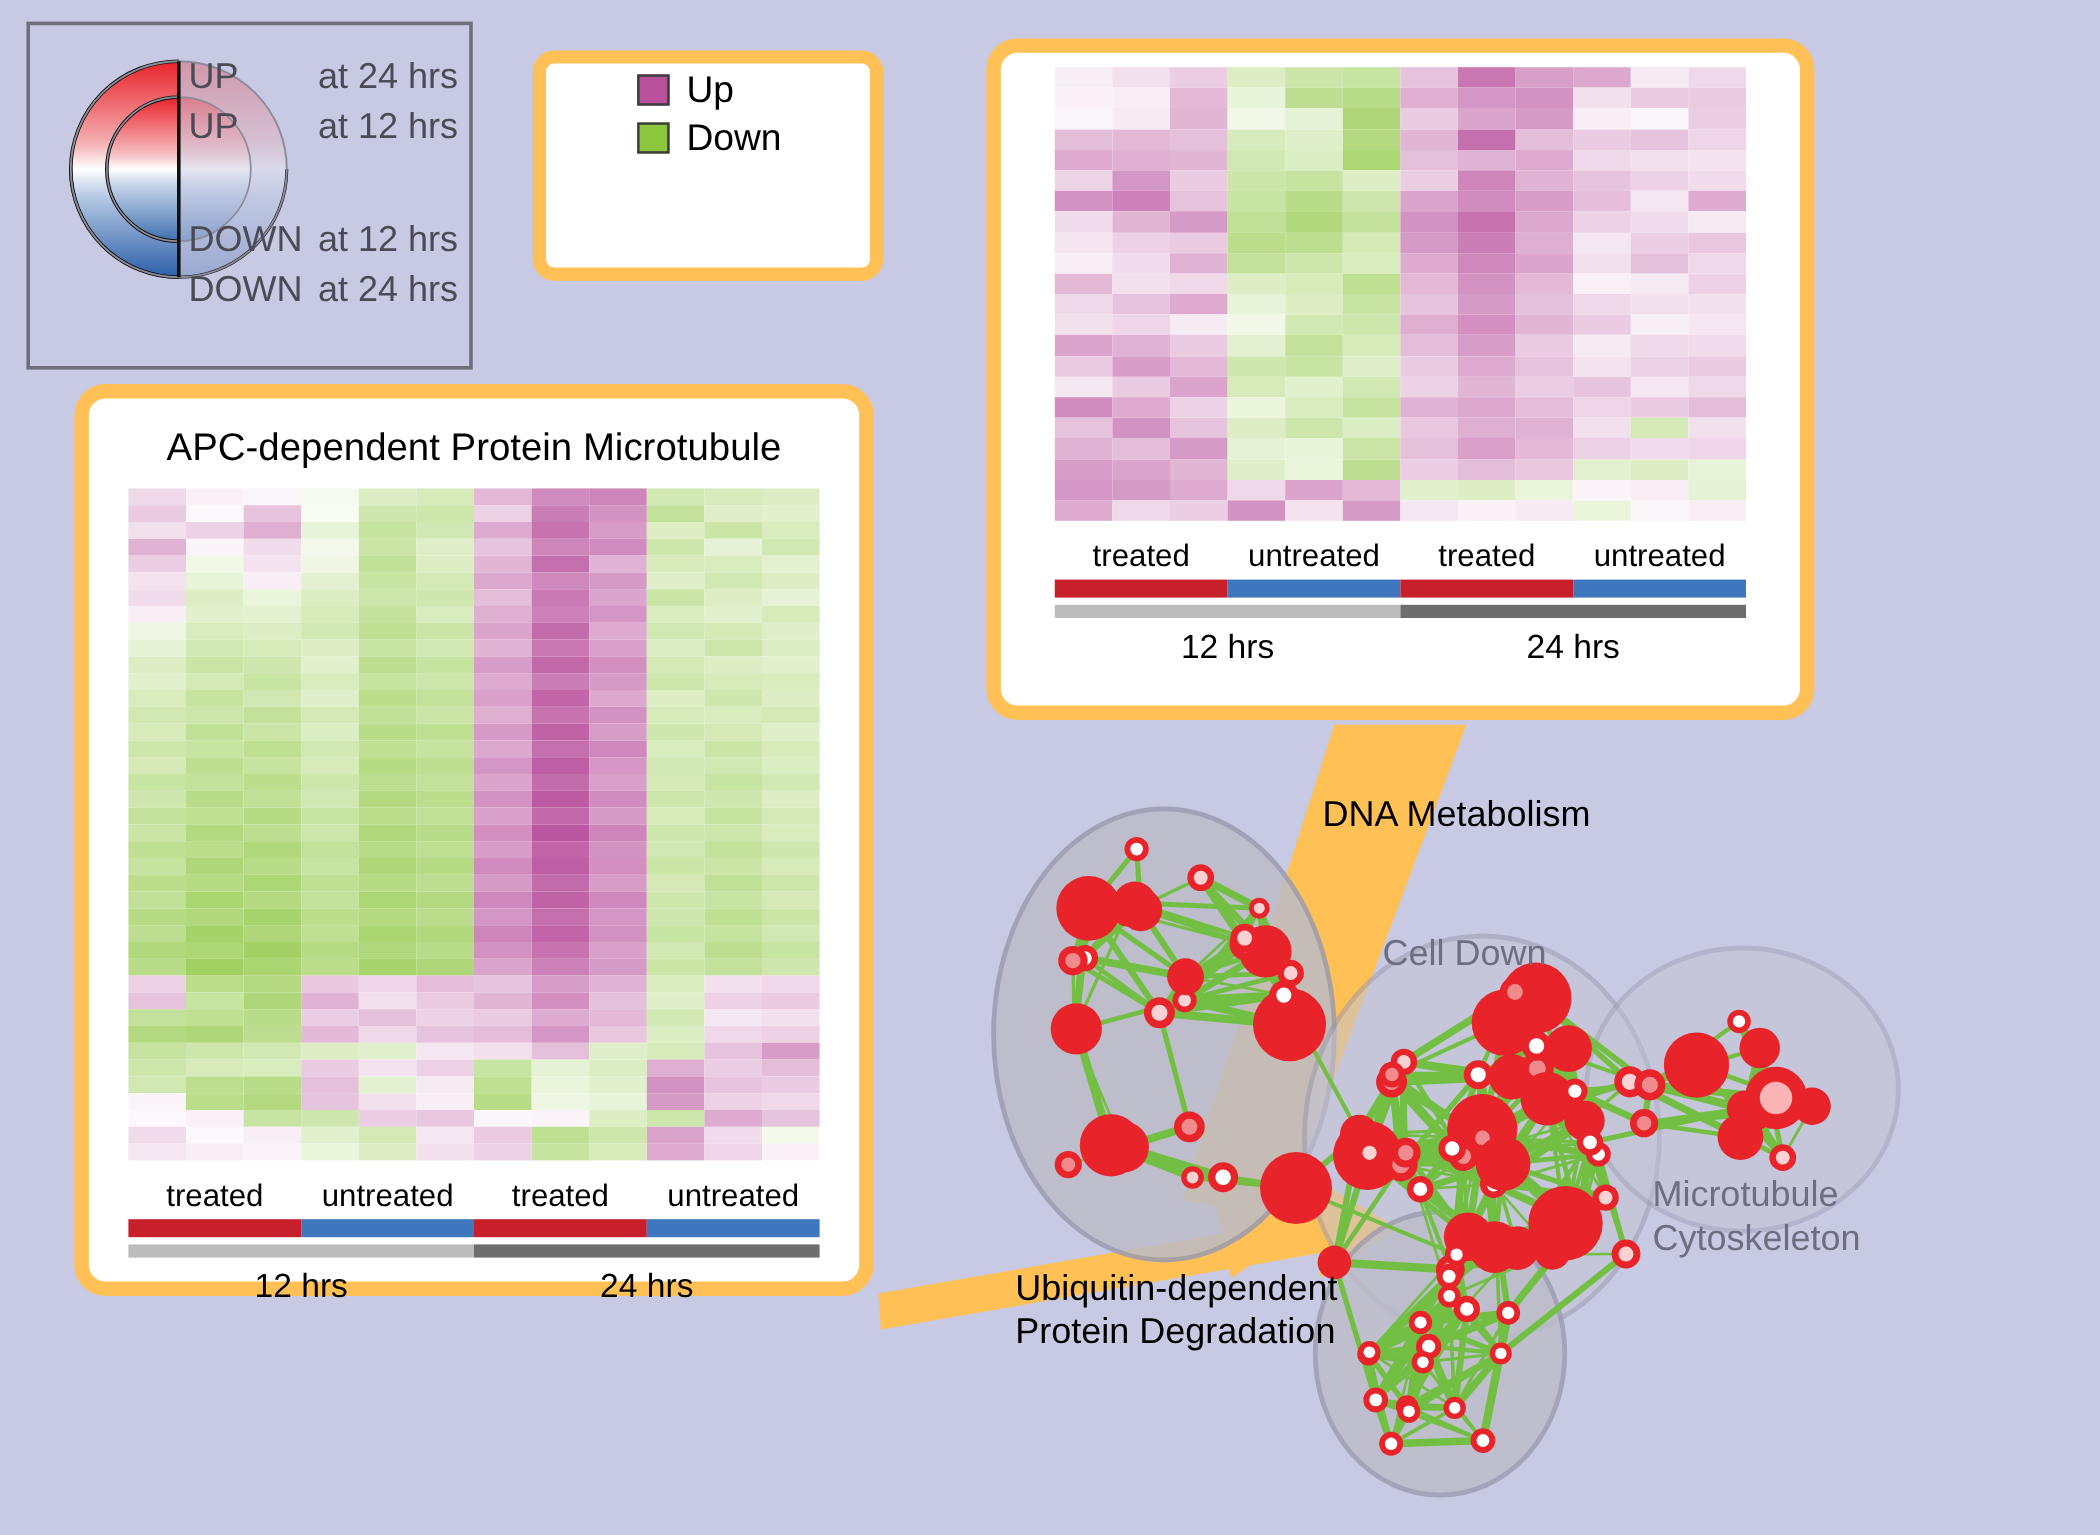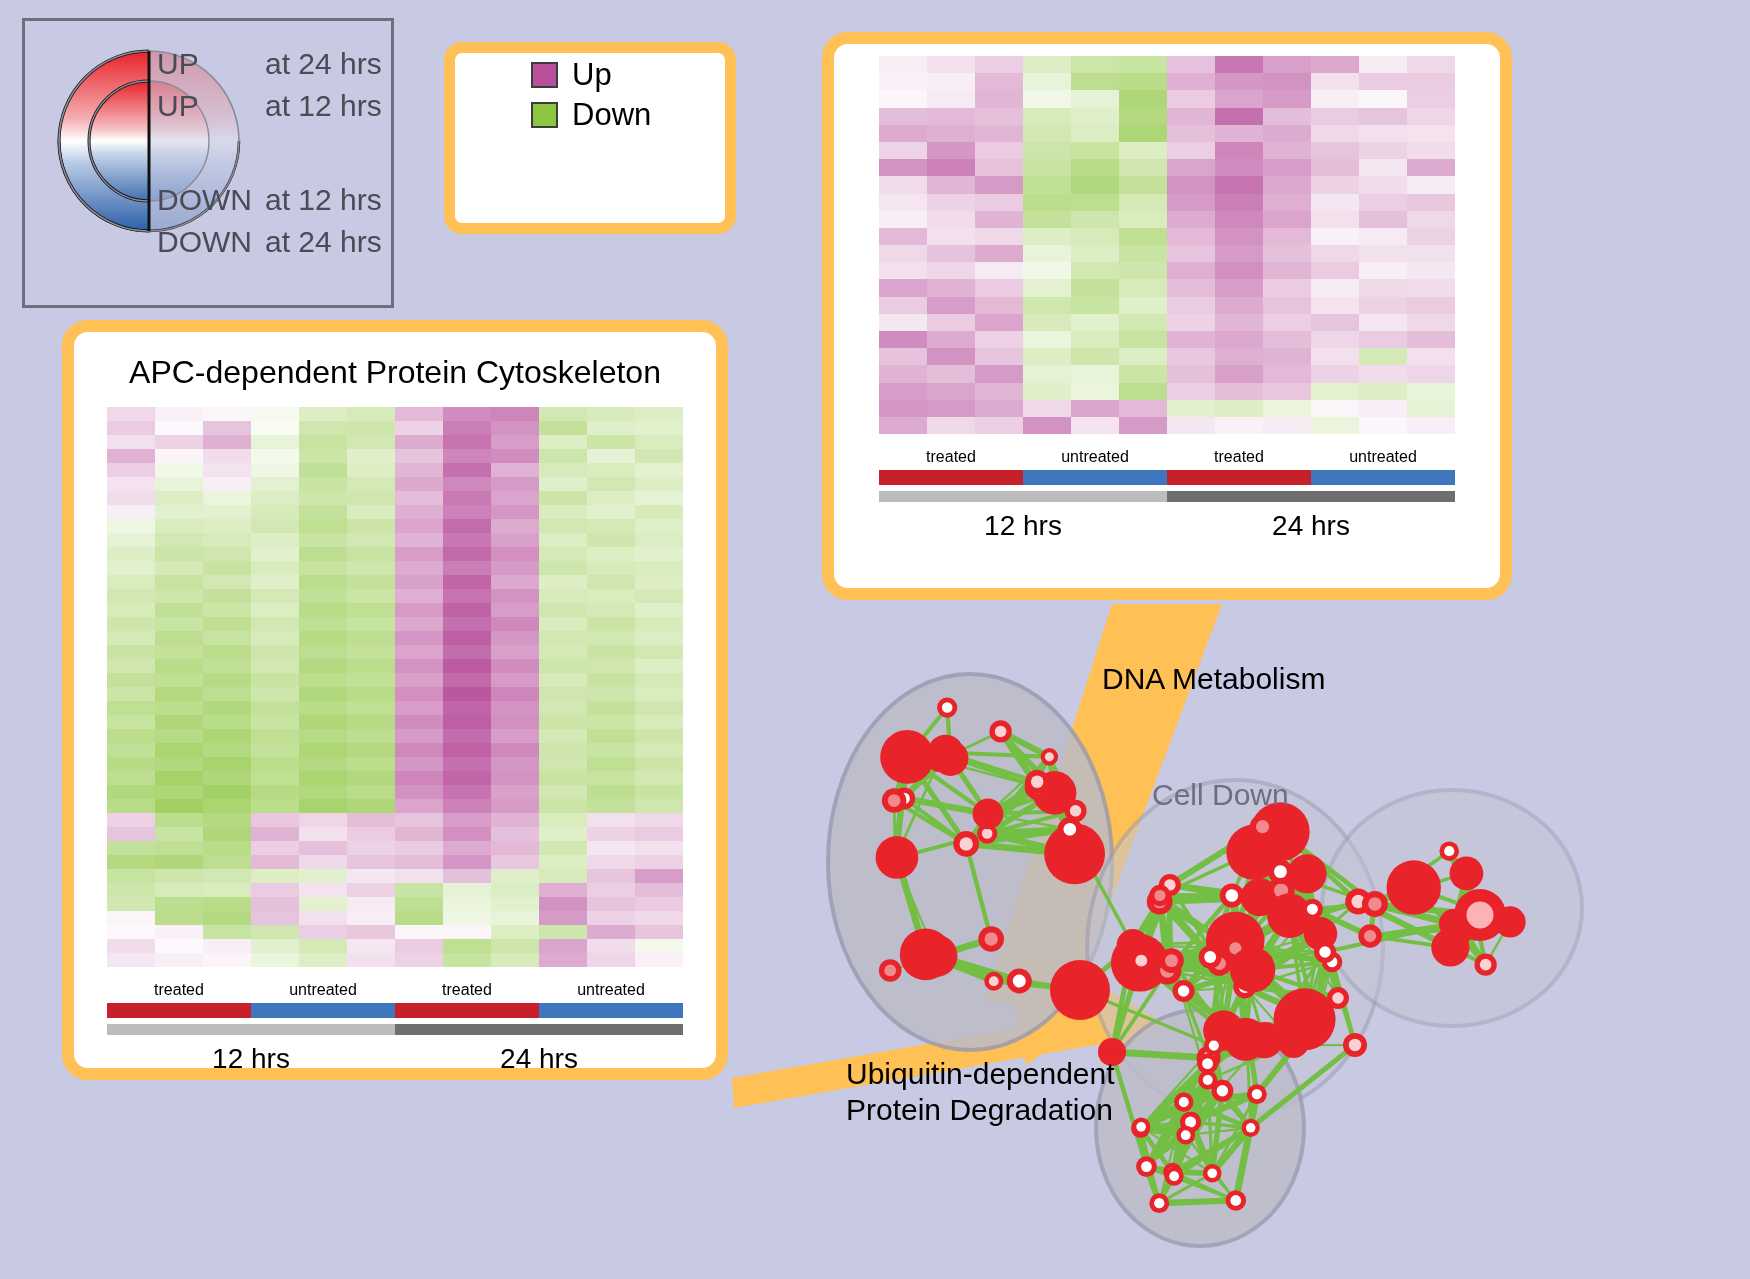--- a/index.html
+++ b/index.html
@@ -55,21 +55,21 @@
 
   .hm-wrap { margin: 0 auto; }
   #panel-replication .hm-wrap { width: 576px; margin-top: 12px; }
   #panel-apc .hm-wrap { width: 576px; margin-top: 16px; }
 
   .heatmap { display: grid; width: 100%; }
   .heatmap > i { display: block; }
 
   
   .grp-labels { display: grid; grid-template-columns: repeat(4, 1fr); margin-top: 14px; }
-  .grp-labels > span { text-align: center; font-size: 16px; color: #000; }
+  .grp-labels > span { text-align: center; font-size: 26px; color: #000; }
 
   .bar-tr { display: grid; grid-template-columns: repeat(4, 1fr); height: 15px; margin-top: 4px; }
   .bar-tr > i { display: block; }
 
   .bar-time { display: grid; grid-template-columns: repeat(2, 1fr); height: 11px; margin-top: 6px; }
   .bar-time > i { display: block; }
 
   .time-labels { display: grid; grid-template-columns: repeat(2, 1fr); margin-top: 8px; }
   .time-labels > span { text-align: center; font-size: 28px; color: #000; }
 
@@ -453,21 +453,21 @@
         <i style="background:#6e6e6e"></i>
       </div>
       <div class="time-labels">
         <span>12 hrs</span>
         <span>24 hrs</span>
       </div>
     </div>
   </div>
 
   <div class="panel" id="panel-apc">
-    <div class="panel-title">APC-dependent Protein Cytoskeleton</div>
+    <div class="panel-title">APC-dependent Protein Microtubule</div>
     <div class="hm-wrap">
       <div class="heatmap" id="hm-apc" style="grid-template-columns: repeat(12, 1fr); grid-auto-rows: 14px;">
           <i style="background: rgb(239, 217, 233);"></i>
           <i style="background: rgb(249, 241, 247);"></i>
           <i style="background: rgb(251, 246, 250);"></i>
           <i style="background: rgb(246, 250, 240);"></i>
           <i style="background: rgb(221, 238, 197);"></i>
           <i style="background: rgb(214, 234, 186);"></i>
           <i style="background: rgb(227, 185, 215);"></i>
           <i style="background: rgb(208, 140, 190);"></i>
@@ -1525,17 +1525,19 @@
           <circle cx="558" cy="398" r="5.720000000000001" fill="#fbd2d4"></circle>
           <circle cx="575" cy="445" r="12" fill="#e8232a"></circle>
           <circle cx="575" cy="445" r="6.24" fill="#fbd2d4"></circle>
           <circle cx="700" cy="315" r="26" fill="#e8232a"></circle>
           <circle cx="700" cy="315" r="13.52" fill="#fbb3b6"></circle>
         </g>
     </svg>
 
     <div class="net-label" id="lbl-dna">DNA Metabolism</div>
     <div class="net-label" id="lbl-cc">Cell Down</div>
+    <div class="net-label" id="lbl-mt">Microtubule
+Cytoskeleton</div>
     <div class="net-label" id="lbl-ubiq">Ubiquitin-dependent
 Protein Degradation</div>
   </div>
 
 </div>
 
 </body></html>

